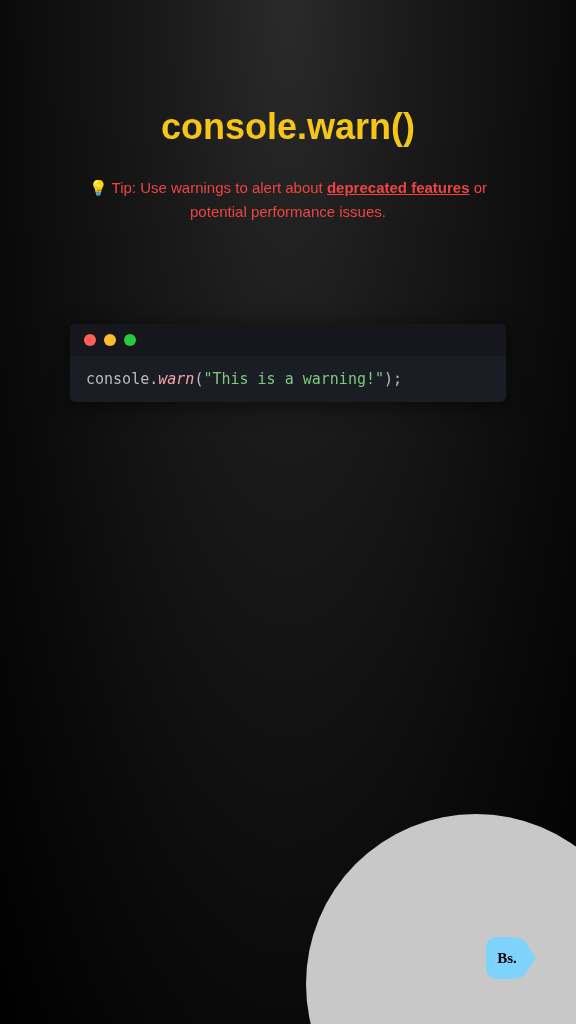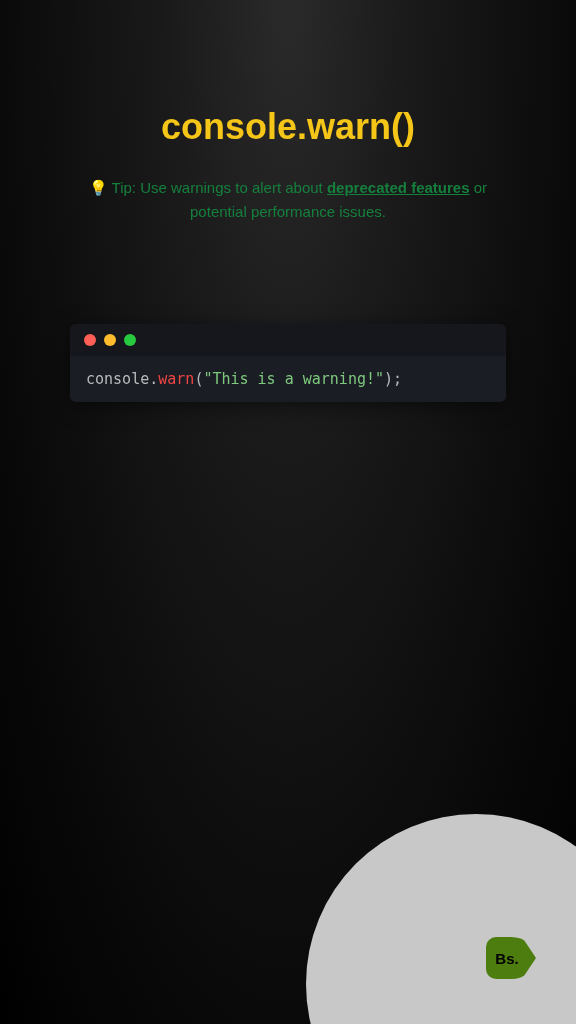--- a/index.html
+++ b/index.html
@@ -36,21 +36,21 @@
       margin-bottom: 80px;
       padding: 0 5px;
     }
     
     .underline {
       text-decoration: underline;
       font-weight: 700;
     }
     
     .tip {
-      color: #15803d;
+      color: #ef4444;
       font-size: 15px;
       line-height: 1.6;
       margin-bottom: 100px;
       padding: 0 30px;
     }
     
     .code-window {
       background: #1a1d23;
       border-radius: 6px;
       margin: 0 20px;
@@ -76,21 +76,21 @@
     .green { background: #27c93f; }
     
     .code-content {
       padding: 14px 16px;
       font-family: 'Menlo', 'Monaco', 'Consolas', monospace;
       font-size: 15px;
       text-align: left;
     }
     
     .code-obj { color: #b8babd; }
-    .code-prop { color: #ef4444; }
+    .code-prop { color: #fca5a5; font-style: italic; }
     .code-str { color: #7fc97f; }
     .code-punc { color: #b8babd; }
     
     .footer-circle {
       position: absolute;
       bottom: -130px;
       right: -70px;
       width: 340px;
       height: 340px;
       background: #c8c8c8;
@@ -100,32 +100,33 @@
     .footer-content {
       position: absolute;
       bottom: 45px;
       right: 40px;
       display: flex;
       align-items: center;
       gap: 10px;
     }
     
     .logo-badge {
-      background: #4d7c0f;
+      background: #7dd3fc;
       width: 50px;
       height: 42px;
       border-radius: 10px 50% 50% 10px / 10px 50% 50% 10px;
       display: flex;
       align-items: center;
       justify-content: center;
       color: #000;
       font-weight: 800;
       font-size: 15px;
       clip-path: polygon(0% 0%, 72% 0%, 100% 50%, 72% 100%, 0% 100%);
       padding-right: 8px;
+      font-family: Liberation Serif, serif;
     }
     
     .author-name {
       color: #000;
       font-weight: 800;
       font-size: 17px;
       line-height: 1.1;
     }
     
     .author-dot {

